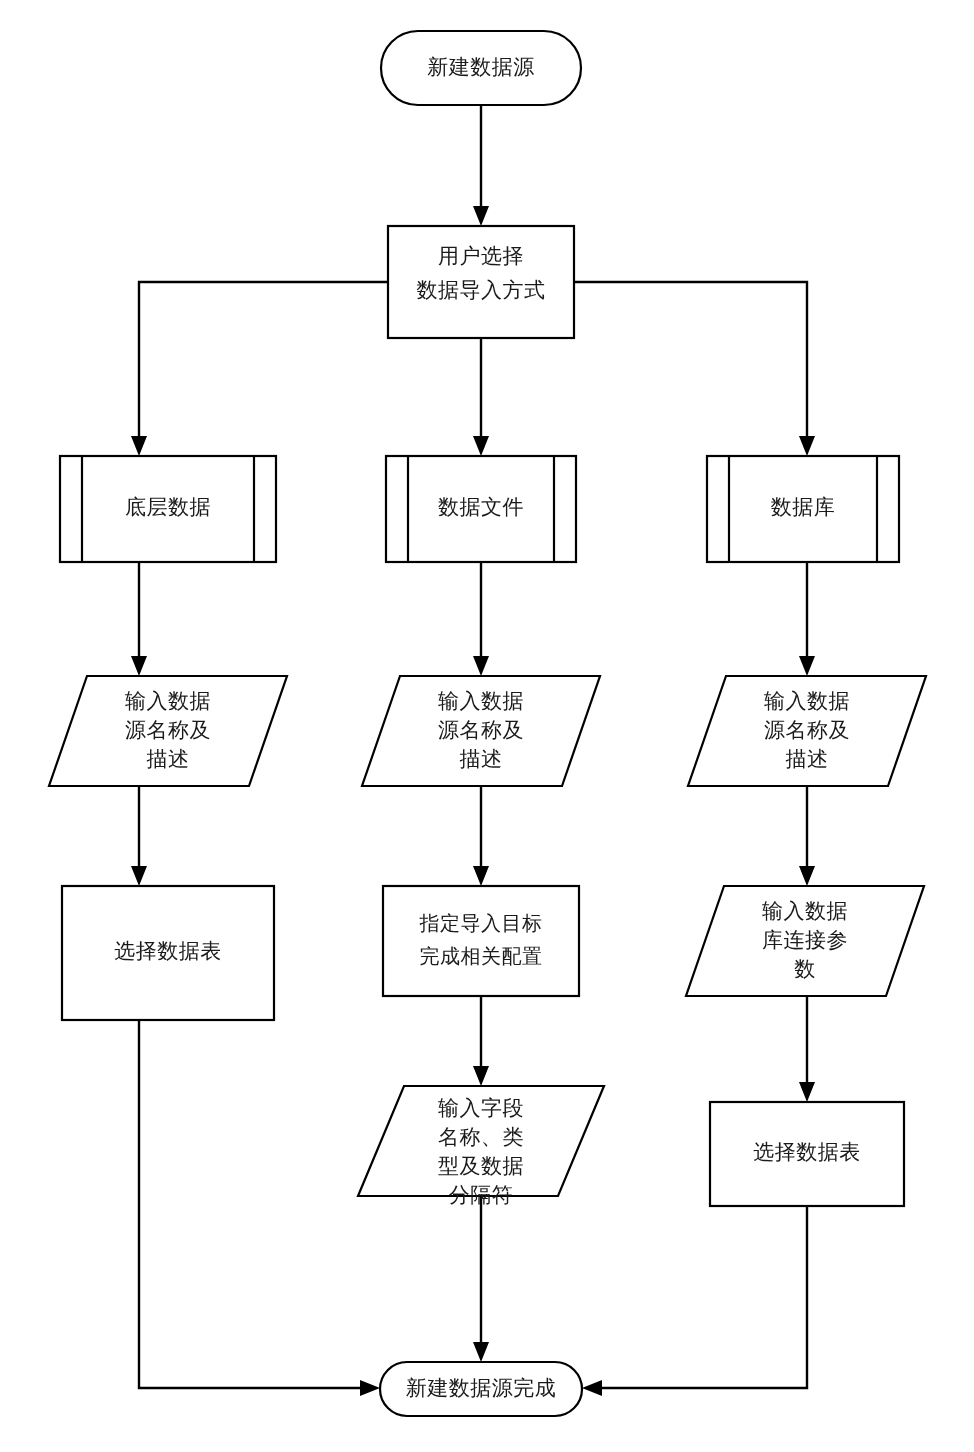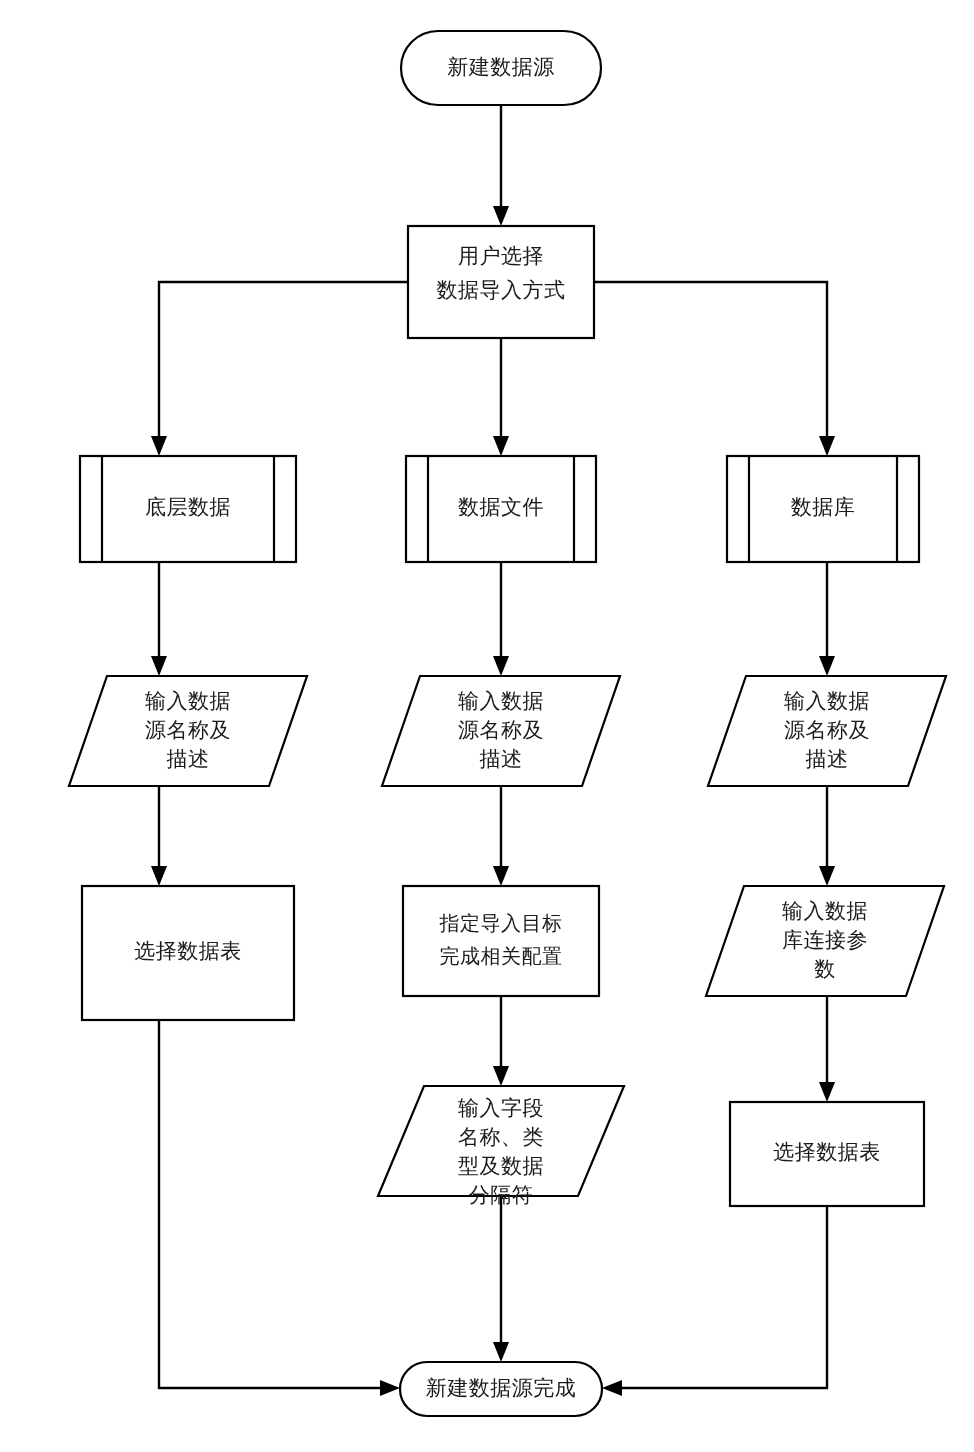--- a/index.html
+++ b/index.html
@@ -10,21 +10,20 @@
   body {
     width: 974px;
     height: 1452px;
     font-family: "Liberation Serif", "DejaVu Serif", serif;
     overflow: hidden;
   }
   #flowchart-root {
     position: relative;
     width: 936px;
     height: 1452px;
-    margin-left: 20px;
   }
   svg.chart-canvas {
     display: block;
     width: 974px;
     height: 1452px;
   }
   .node-shape {
     fill: #ffffff;
     stroke: #000000;
     stroke-width: 2.2;

